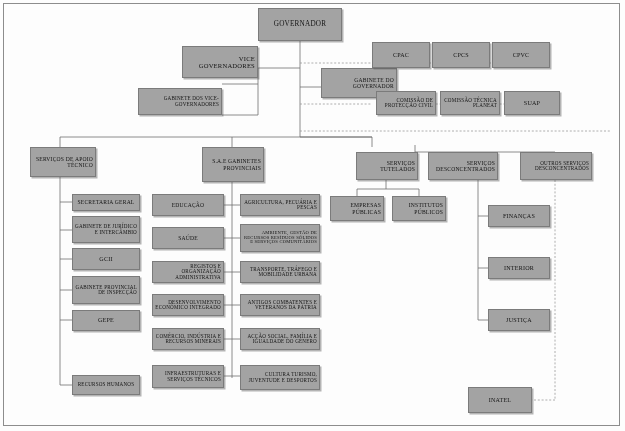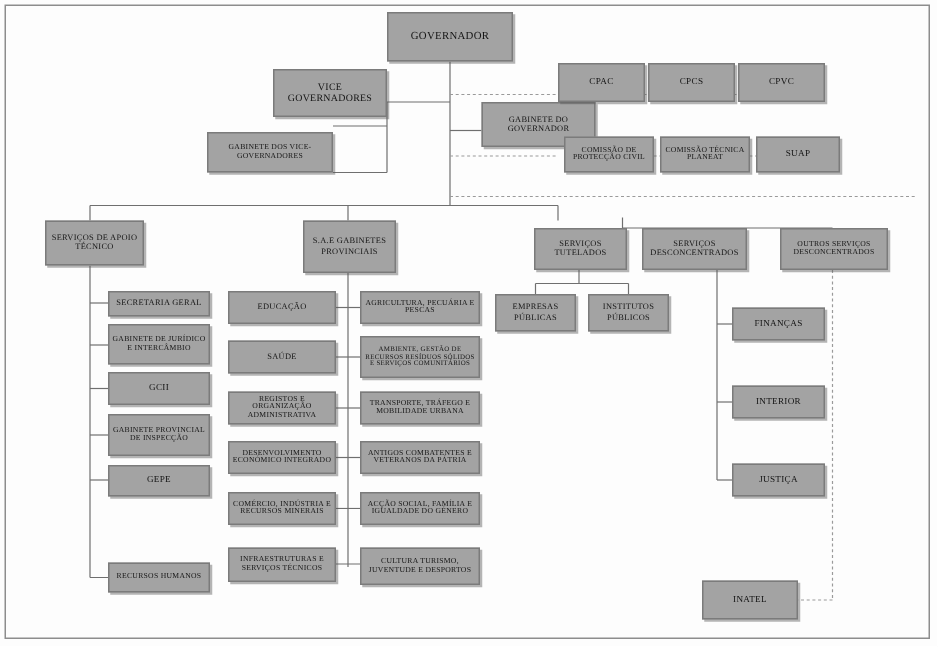--- a/index.html
+++ b/index.html
@@ -45,21 +45,21 @@
     line-height: 1.08;
     padding: 1px 2px;
     overflow: hidden;
     text-transform: uppercase;
   }
   .t6 { font-size: 5.1px; }
   .t65 { font-size: 5.6px; }
   .t7 { font-size: 6.1px; }
   .t75 { font-size: 6.6px; }
   .t8 { font-size: 7.2px; }
-  .shade { box-shadow: 1.5px 1.5px 0 rgba(90,90,90,0.45); }
+  .shade { box-shadow: 1.5px 1.5px 0 rgba(90,90,90,0.45); text-align: right; }
 </style>
 </head>
 <body>
 
 <div id="page">
 
   <div id="frame"></div>
 
   <svg id="connectors" viewBox="0 0 625 431" xmlns="http://www.w3.org/2000/svg">
     <g stroke="#6f6f6f" stroke-width="0.8" fill="none">

